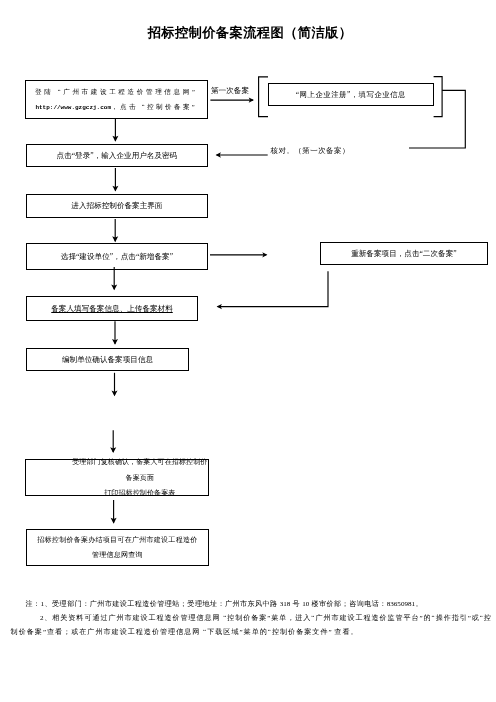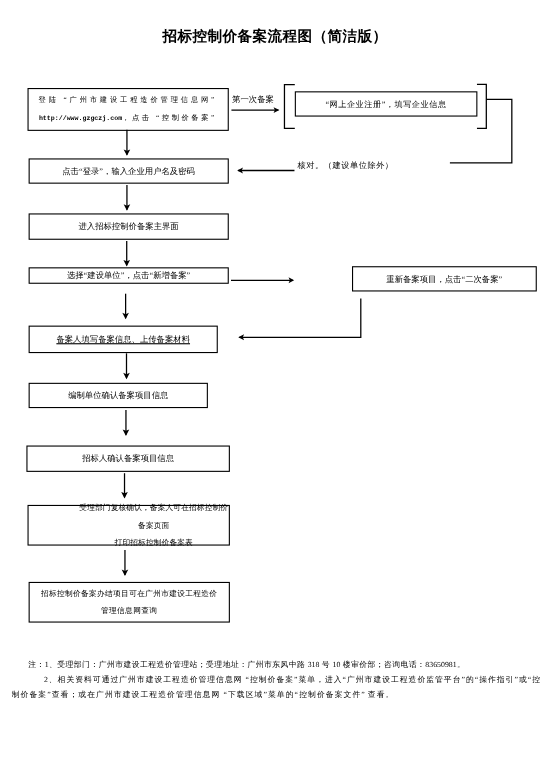--- a/index.html
+++ b/index.html
@@ -80,27 +80,26 @@
       <div class="n1l2">
         <span class="mono">http://www.gzgczj.com</span><span class="n1cn">，点击 “控制价备案”</span>
       </div>
     </div>
   </div>
 
   <div class="box" style="left:26px;top:144px;width:181.8px;height:22.6px;">点击“登录”，输入企业用户名及密码</div>
 
   <div class="box" style="left:26px;top:194px;width:181.8px;height:23.8px;">进入招标控制价备案主界面</div>
 
-  <div class="box" style="left:26px;top:243px;width:181.8px;height:15px;">选择“建设单位”，点击“新增备案”</div>
+  <div class="box" style="left:26px;top:243px;width:181.8px;height:27px;">选择“建设单位”，点击“新增备案”</div>
 
   <div class="box" style="left:26px;top:296px;width:172px;height:24.7px;text-decoration:underline;">备案人填写备案信息、上传备案材料</div>
 
   <div class="box" style="left:26px;top:348px;width:163px;height:22.6px;">编制单位确认备案项目信息</div>
 
-  <div class="box" style="left:24.3px;top:405px;width:184.4px;height:23.8px;">招标人确认备案项目信息</div>
 
   <div class="box two t71" style="left:24.8px;top:459px;width:184px;height:36.8px;">
     <div>
       <div>受理部门复核确认，备案人可在招标控制价备案页面</div>
       <div>打印招标控制价备案表</div>
     </div>
   </div>
 
   <div class="box two t72" style="left:26px;top:529px;width:182.8px;height:36.8px;">
     <div>
@@ -110,21 +109,21 @@
   </div>
 
   <div class="box reg" style="left:268px;top:63.2px;width:165.8px;height:22.8px;margin-top:20px;">“网上企业注册”，填写企业信息</div>
 
 
   <div class="box" style="left:272px;top:242.2px;width:167.8px;height:22.6px;margin-left:48px;">重新备案项目，点击“二次备案”</div>
 
   <div class="lbl" style="left:211px;top:85px;">第一次备案</div>
 
   <div class="lbl sub" style="left:270.5px;top:145px;">
-    <div>核对。（建设单位除外）</div>
+    <div>核对。（第一次备案）</div>
   </div>
 
   <div class="notes">
     <div class="ln" style="left:25.6px;top:0px;width:397px">注：1、受理部门：广州市建设工程造价管理站；受理地址：广州市东风中路 318 号 10 楼审价部；咨询电话：83650981。</div>
     <div class="ln" style="left:39.9px;top:13.8px;width:451px">2、相关资料可通过广州市建设工程造价管理信息网 “控制价备案”菜单，进入“广州市建设工程造价监管平台”的“操作指引”或“控</div>
     <div class="ln" style="left:10.6px;top:27.6px;width:347px">制价备案”查看；或在广州市建设工程造价管理信息网 “下载区域”菜单的“控制价备案文件” 查看。</div>
   </div>
 
 </div>
 

